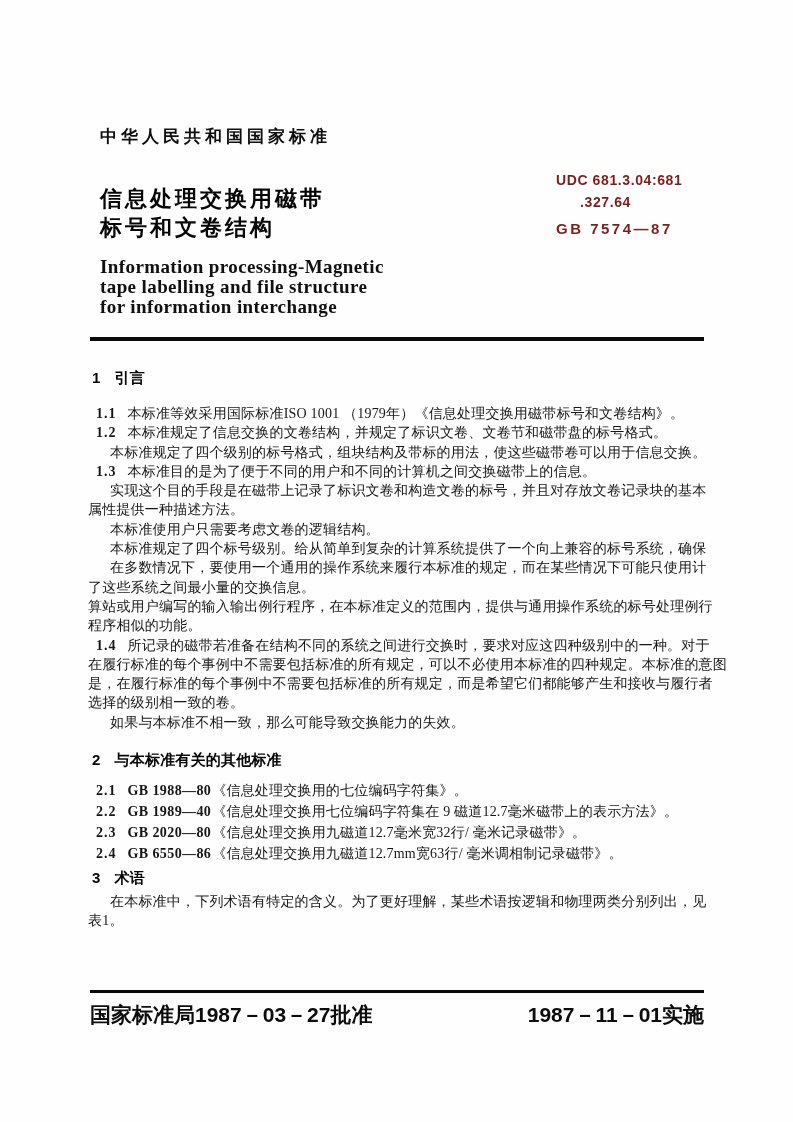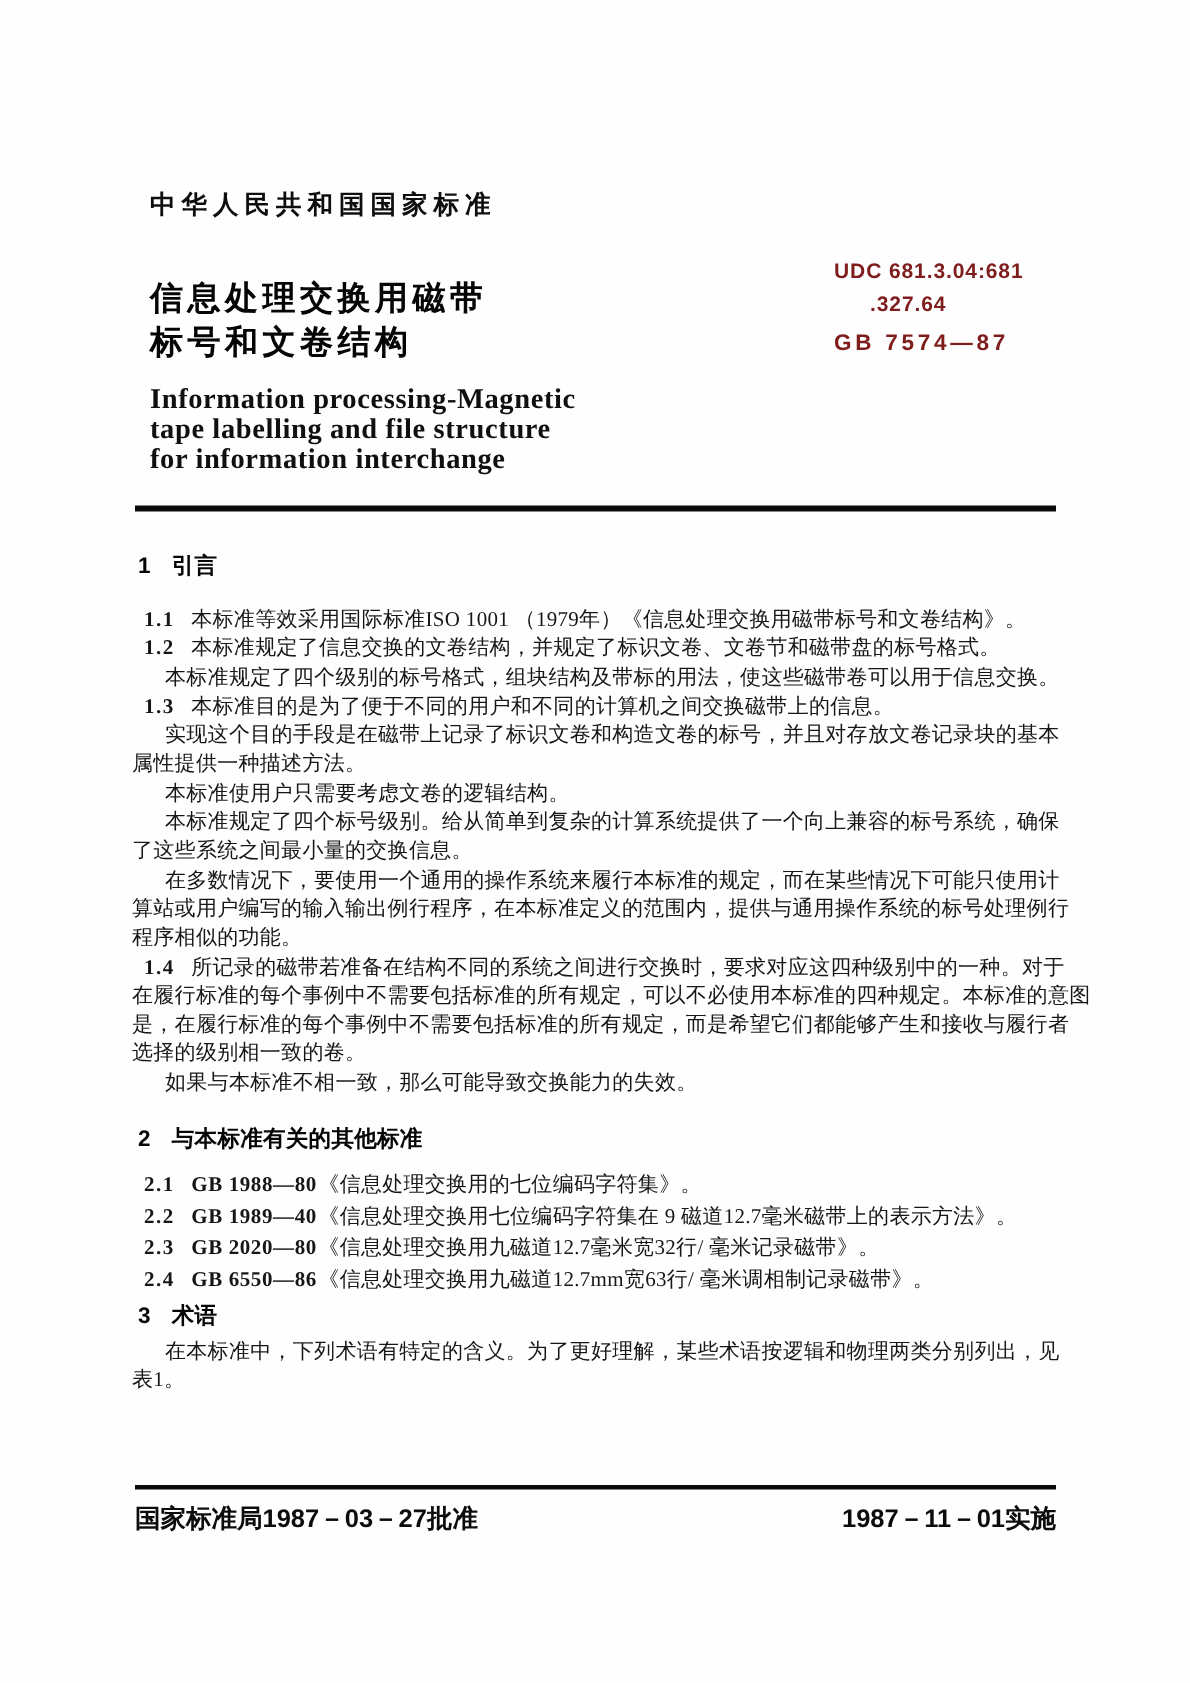--- a/index.html
+++ b/index.html
@@ -68,21 +68,21 @@
   .code{font-weight:bold;letter-spacing:0.4px;margin-right:1px;}
   #sec1 .sec-h{margin-bottom:17px;}
   #sec2 .sec-h{margin-top:18px;margin-bottom:11px;}
   #sec2 .line{line-height:21px;}
   #sec3 .sec-h{margin-top:4px;margin-bottom:5px;}
   
   .footer{
     position:absolute;left:90px;top:1001px;width:614px;
     display:flex;justify-content:space-between;align-items:flex-start;
     font-family:"Liberation Sans", sans-serif;
-    font-weight:bold;font-size:17px;color:#0c0c0c;white-space:nowrap;
+    font-weight:bold;font-size:21px;color:#0c0c0c;white-space:nowrap;
   }
 </style>
 </head>
 <body>
 
 <div class="page">
 
   <div class="hdr-center">
     <div class="org">中华人民共和国国家标准</div>
     <div class="title-cn">
@@ -109,22 +109,22 @@
     <section id="sec1">
       <h2 class="sec-h"><span class="sec-num">1</span><span>引言</span></h2>
       <p class="line l-label"><span class="lbl">1.1</span><span>本标准等效采用国际标准ISO 1001 （1979年）《信息处理交换用磁带标号和文卷结构》。</span></p>
       <p class="line l-label"><span class="lbl">1.2</span><span>本标准规定了信息交换的文卷结构，并规定了标识文卷、文卷节和磁带盘的标号格式。</span></p>
       <p class="line l-indent"><span>本标准规定了四个级别的标号格式，组块结构及带标的用法，使这些磁带卷可以用于信息交换。</span></p>
       <p class="line l-label"><span class="lbl">1.3</span><span>本标准目的是为了便于不同的用户和不同的计算机之间交换磁带上的信息。</span></p>
       <p class="line l-indent"><span>实现这个目的手段是在磁带上记录了标识文卷和构造文卷的标号，并且对存放文卷记录块的基本</span></p>
       <p class="line l-flush"><span>属性提供一种描述方法。</span></p>
       <p class="line l-indent"><span>本标准使用户只需要考虑文卷的逻辑结构。</span></p>
       <p class="line l-indent"><span>本标准规定了四个标号级别。给从简单到复杂的计算系统提供了一个向上兼容的标号系统，确保</span></p>
+      <p class="line l-indent"><span>在多数情况下，要使用一个通用的操作系统来履行本标准的规定，而在某些情况下可能只使用计</span></p>
       <p class="line l-flush"><span>了这些系统之间最小量的交换信息。</span></p>
-      <p class="line l-indent"><span>在多数情况下，要使用一个通用的操作系统来履行本标准的规定，而在某些情况下可能只使用计</span></p>
       <p class="line l-flush"><span>算站或用户编写的输入输出例行程序，在本标准定义的范围内，提供与通用操作系统的标号处理例行</span></p>
       <p class="line l-flush"><span>程序相似的功能。</span></p>
       <p class="line l-label"><span class="lbl">1.4</span><span>所记录的磁带若准备在结构不同的系统之间进行交换时，要求对应这四种级别中的一种。对于</span></p>
       <p class="line l-flush"><span>在履行标准的每个事例中不需要包括标准的所有规定，可以不必使用本标准的四种规定。本标准的意图</span></p>
       <p class="line l-flush"><span>是，在履行标准的每个事例中不需要包括标准的所有规定，而是希望它们都能够产生和接收与履行者</span></p>
       <p class="line l-flush"><span>选择的级别相一致的卷。</span></p>
       <p class="line l-indent"><span>如果与本标准不相一致，那么可能导致交换能力的失效。</span></p>
     </section>
 
     <section id="sec2">

